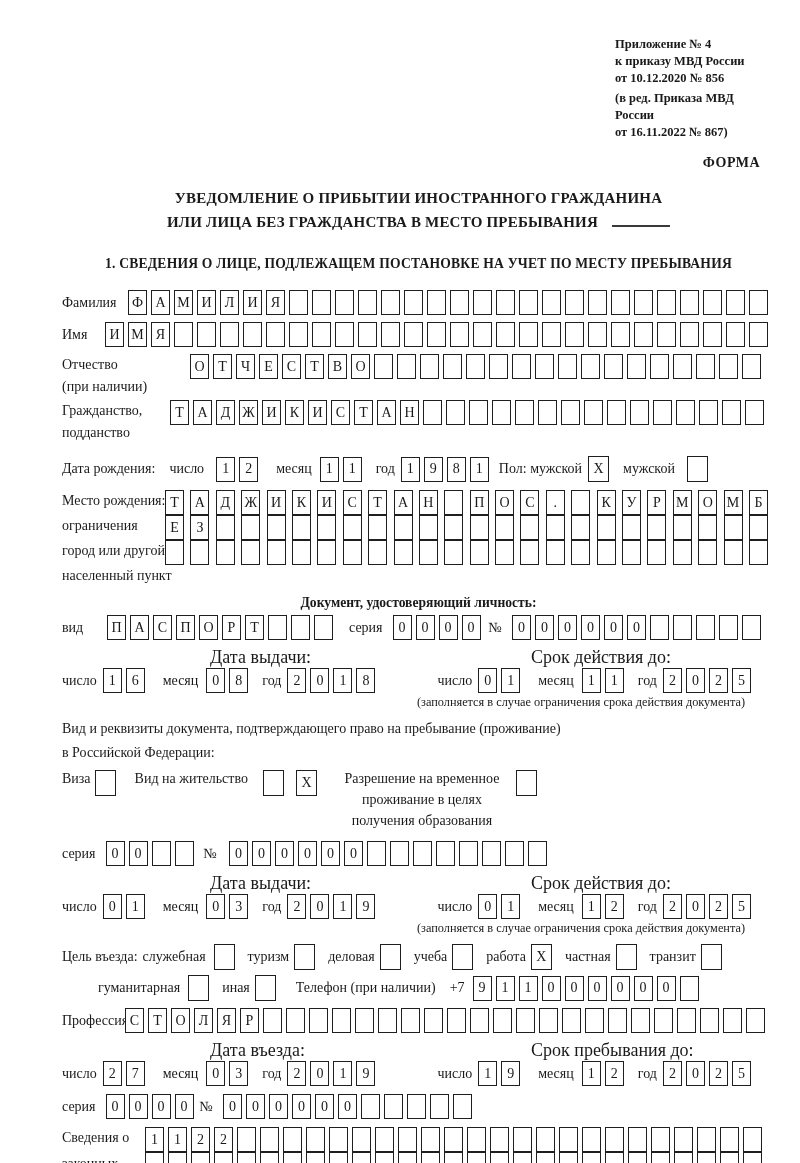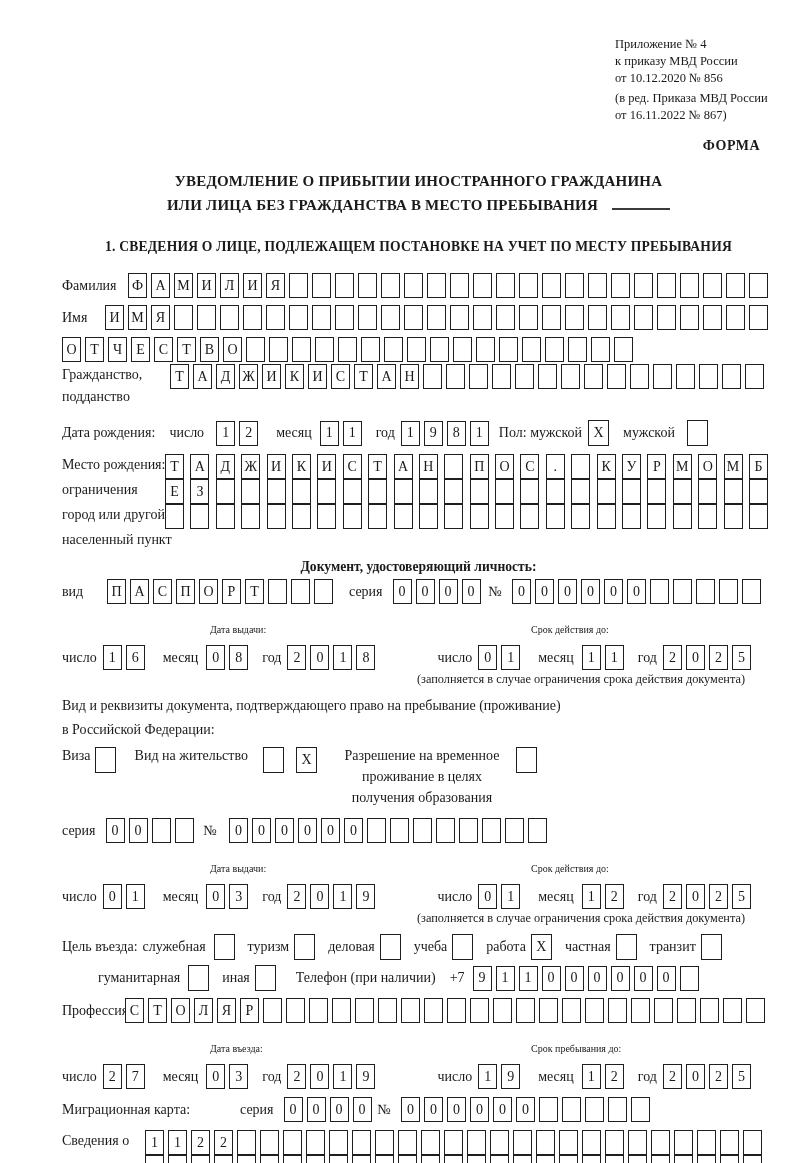--- a/index.html
+++ b/index.html
@@ -2,21 +2,21 @@
 <html><head>
 <meta charset="utf-8">
 <style>
   * { box-sizing: border-box; margin: 0; padding: 0; }
   html,body { background:#ffffff; }
   body { font-family: "Liberation Serif", "DejaVu Serif", serif; color:#1a1a1a; }
   .page { position:relative; width:800px; height:1163px; background:#fff; overflow:hidden;
           padding:36px 25px 0 62px; }
 
   
-  .hdr-right { margin-left:553px; font-size:12.5px; line-height:17px; }
+  .hdr-right { margin-left:553px; font-size:12.5px; line-height:17px;font-weight:bold; }
   .hdr-right .ed { margin-top:3px; }
   .forma { margin-top:14px; padding-right:15px; text-align:right; font-weight:bold;
            font-size:14px; letter-spacing:.5px; }
 
   
   .title { margin-top:15px; text-align:center; font-weight:bold; font-size:15px;
            line-height:24px; letter-spacing:.2px; }
   .blank-line { display:inline-block; width:58px; border-bottom:2px solid #3a3a3a;
                 margin-left:14px; height:14px; }
   .sec-heading { margin-top:22px; text-align:center; font-weight:bold; font-size:13.6px;
@@ -43,21 +43,21 @@
   .cellcol .cells { margin-top:0; }
   .mt6 { margin-top:6.5px; }
 
   .dg { margin:0 8px 0 14px; }
   .dgs { margin:0 6px 0 10px; }
   .g1 { margin-left:15px; }
   .pg { margin-left:9px; margin-right:5px; }
 
   .center-bold { margin-top:8px; text-align:center; font-weight:bold; font-size:13.6px; }
 
-  .dates-hdr { position:relative; height:19px; margin-top:20px; font-size:10px; }
+  .dates-hdr { position:relative; height:19px; margin-top:7px; font-size:18px; }
   .dh { position:absolute; top:0; white-space:nowrap; }
   .dh-left { left:148px; }
   .dh-right { left:469px;font-family:Liberation Serif, serif; }
   .daterow { margin-top:2px; }
   .daterow .spacer { width:58px; flex:none; }
   .note { margin-top:2px; text-align:right; padding-right:30px; font-size:12.3px; }
   .para { margin-top:7px; font-size:14px; line-height:23px; }
 
   .wrap { white-space:normal; text-align:center; line-height:21px; font-size:14px; }
   .w170 { width:172px; flex:none; }
@@ -149,20 +149,24 @@
         <span class="cell"></span>
         <span class="cell"></span>
         <span class="cell"></span>
         <span class="cell"></span>
         <span class="cell"></span>
         <span class="cell"></span>
       </span>
   </div>
 
   <div class="row top" style="margin-top:7px;">
+    <div class="lblcol w128">
+      <div class="lbl">Отчество</div>
+      <div class="lbl">(при наличии)</div>
+    </div>
     <span class="cells">
         <span class="cell">О</span>
         <span class="cell">Т</span>
         <span class="cell">Ч</span>
         <span class="cell">Е</span>
         <span class="cell">С</span>
         <span class="cell">Т</span>
         <span class="cell">В</span>
         <span class="cell">О</span>
         <span class="cell"></span>
@@ -637,21 +641,20 @@
     <span class="lbl dgs">год</span>
     <span class="cells">
         <span class="cell">2</span>
         <span class="cell">0</span>
         <span class="cell">2</span>
         <span class="cell">5</span>
       </span>
   </div>
 
   <div class="row" style="margin-top:8px;">
-    <span class="lbl w178">Миграционная карта:</span>
     <span class="lbl" style="margin-right:10px;">серия</span>
     <span class="cells">
         <span class="cell">0</span>
         <span class="cell">0</span>
         <span class="cell">0</span>
         <span class="cell">0</span>
       </span>
     <span class="lbl" style="margin:0 10px 0 2px;">№</span>
     <span class="cells">
         <span class="cell">0</span>

